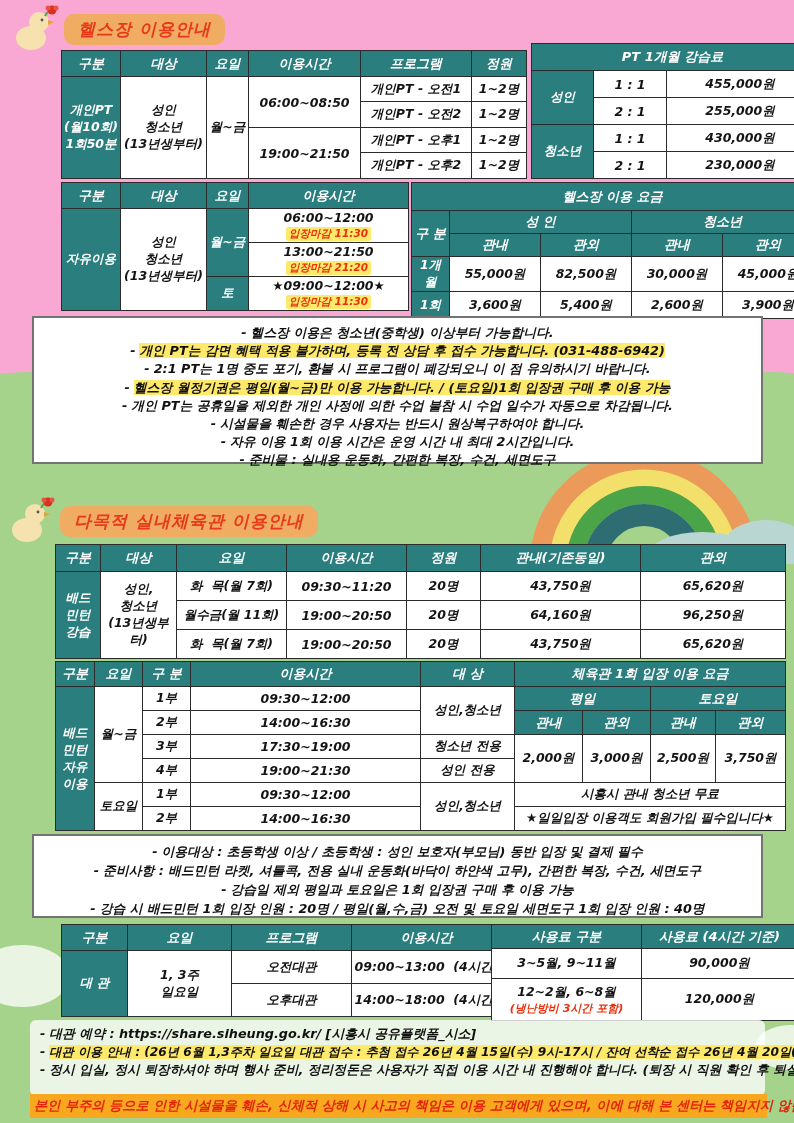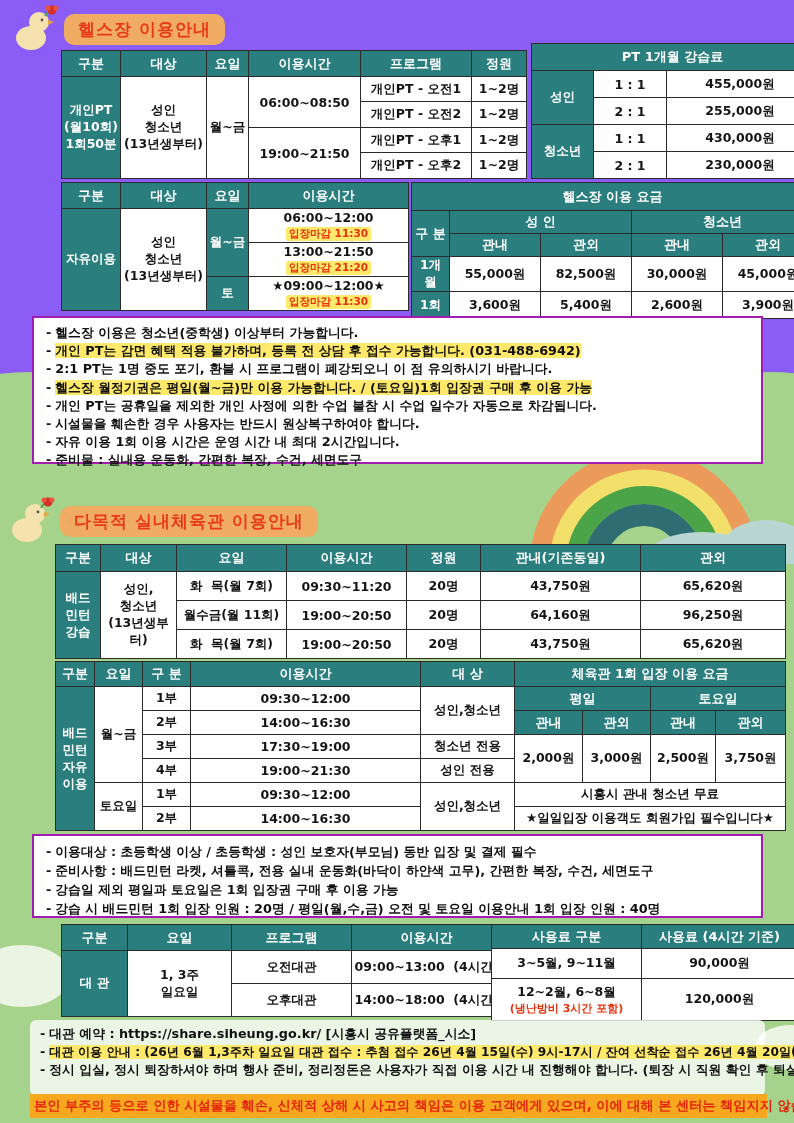--- a/index.html
+++ b/index.html
@@ -1,17 +1,17 @@
 <!DOCTYPE html>
 <html><head>
 <meta charset="utf-8">
 <style>
   html,body{margin:0;padding:0;}
-  #page{position:relative;width:794px;height:1123px;background:#8b5cf6;overflow:hidden;
-        font-family:"DejaVu Sans","Liberation Sans",sans-serif;}
+  #page{position:relative;width:794px;height:1123px;background:#f9a8d4;overflow:hidden;
+        font-family:"DejaVu Sans","Liberation Sans",sans-serif;font-style:italic;}
   
   .green-bg{position:absolute;left:0;top:455px;width:794px;height:668px;background:#a6d38b;}
   .hill{position:absolute;background:#a6d38b;border-radius:50%;}
   .cloud{position:absolute;background:rgba(255,255,255,.75);border-radius:50%;}
   .layer{position:absolute;}
   
   .badge{position:absolute;background:#f0ac62;border-radius:10px;padding:4px 14px;
          color:#e8391a;font-weight:800;font-size:17px;letter-spacing:1px;}
   
   .tblwrap{position:absolute;padding-left:23px;}
@@ -25,21 +25,21 @@
   .prew{white-space:pre-wrap;}
   .sm{font-size:11.5px;}
   .red{color:#e8320f;}
   .tb-l{border-left:3px solid #0a0a0a;}
   .tb-r{border-right:3px solid #0a0a0a;}
   .tb-t{border-top:3px solid #0a0a0a;}
   .tb-b{border-bottom:3px solid #0a0a0a;}
   .chip{display:inline-block;background:#ffe96a;color:#e8320f;font-weight:800;
         font-size:10.5px;padding:0 3px;margin-top:1px;border-radius:2px;}
   
-  .notesbox{position:absolute;background:#fff;border:2px solid #a21caf;padding:6px 12px;box-sizing:border-box;}
+  .notesbox{position:absolute;background:#fff;border:2px solid #737373;padding:6px 12px;box-sizing:border-box;text-align:center;}
   .note{font-size:12.8px;font-weight:600;color:#111;line-height:18.2px;white-space:nowrap;}
   .note .dash{margin-right:4px;}
   .note .hl{background:#ffe96a;}
   .plainnotes{position:absolute;background:rgba(255,255,255,.78);border-radius:6px;
               padding:5px 10px;box-sizing:border-box;}
   .warnbar{position:absolute;background:#f7a81f;color:#e4240a;font-weight:800;
            font-size:13.2px;text-align:center;padding:3px 4px;box-sizing:border-box;white-space:nowrap;}
 </style>
 </head>
 <body>
@@ -387,21 +387,21 @@
         <td colspan="4">★일일입장 이용객도 회원가입 필수입니다★</td>
       </tr>
     </tbody>
       </table>
   </div>
 
   <div class="notesbox" style="left:32px;top:834px;width:731px;height:84px;">
     <div class="note" style="line-height:19px"><span class="dash">-</span><span>이용대상 : 초등학생 이상 / 초등학생 : 성인 보호자(부모님) 동반 입장 및 결제 필수</span></div>
     <div class="note" style="line-height:19px"><span class="dash">-</span><span>준비사항 : 배드민턴 라켓, 셔틀콕, 전용 실내 운동화(바닥이 하얀색 고무), 간편한 복장, 수건, 세면도구</span></div>
     <div class="note" style="line-height:19px"><span class="dash">-</span><span>강습일 제외 평일과 토요일은 1회 입장권 구매 후 이용 가능</span></div>
-    <div class="note" style="line-height:19px"><span class="dash">-</span><span>강습 시 배드민턴 1회 입장 인원 : 20명 / 평일(월,수,금) 오전 및 토요일 이용안내 1회 입장 인원  : 40명</span></div>
+    <div class="note" style="line-height:19px"><span class="dash">-</span><span>강습 시 배드민턴 1회 입장 인원 : 20명 / 평일(월,수,금) 오전 및 토요일 세면도구 1회 입장 인원  : 40명</span></div>
   </div>
 
   <div class="tblwrap" style="left:38px;top:924px;width:440px;height:92px;">
     <table class="tbl">
       <colgroup>
           <col style="width:66px">
           <col style="width:104px">
           <col style="width:120px">
           <col style="width:150px">
         </colgroup>

